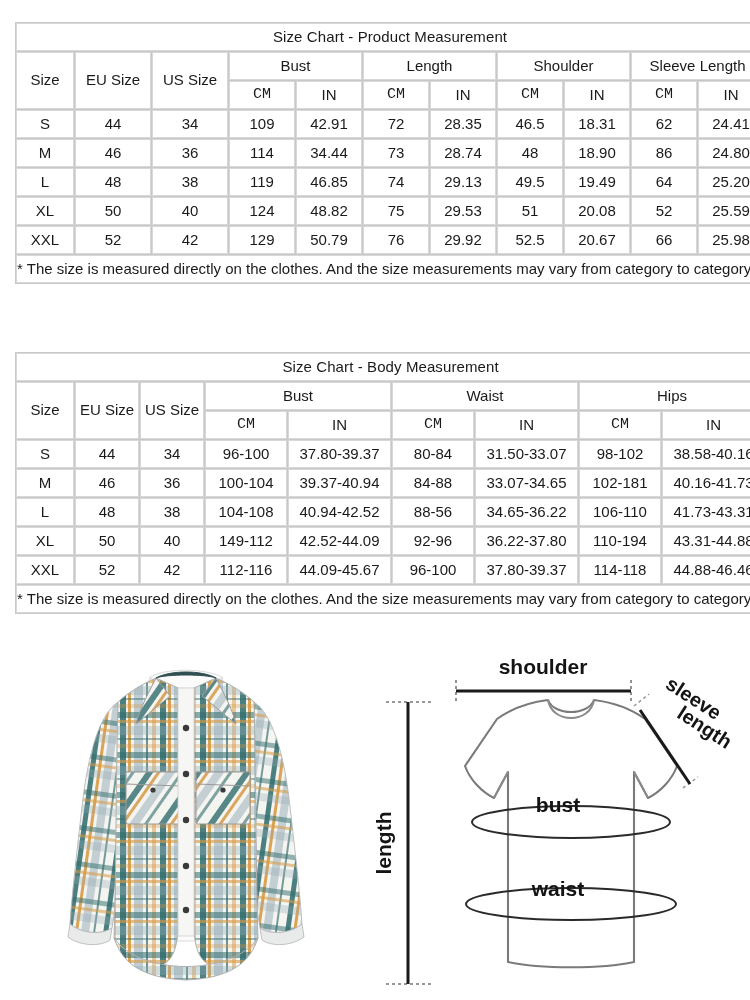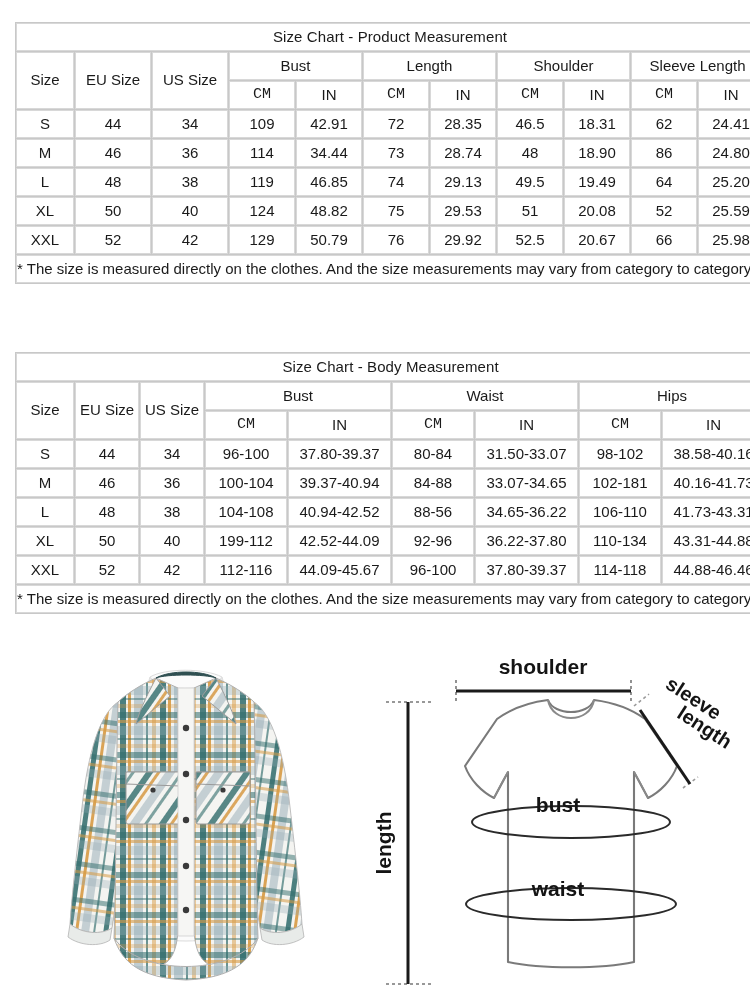--- a/index.html
+++ b/index.html
@@ -303,25 +303,25 @@
         <td class="data-cell">40.94-42.52</td>
         <td class="data-cell">88-56</td>
         <td class="data-cell">34.65-36.22</td>
         <td class="data-cell">106-110</td>
         <td class="data-cell">41.73-43.31</td>
       </tr>
       <tr>
         <td class="data-cell">XL</td>
         <td class="data-cell">50</td>
         <td class="data-cell">40</td>
-        <td class="data-cell">199-112</td>
+        <td class="data-cell">149-112</td>
         <td class="data-cell">42.52-44.09</td>
         <td class="data-cell">92-96</td>
         <td class="data-cell">36.22-37.80</td>
-        <td class="data-cell">110-134</td>
+        <td class="data-cell">110-194</td>
         <td class="data-cell">43.31-44.88</td>
       </tr>
       <tr>
         <td class="data-cell">XXL</td>
         <td class="data-cell">52</td>
         <td class="data-cell">42</td>
         <td class="data-cell">112-116</td>
         <td class="data-cell">44.09-45.67</td>
         <td class="data-cell">96-100</td>
         <td class="data-cell">37.80-39.37</td>

